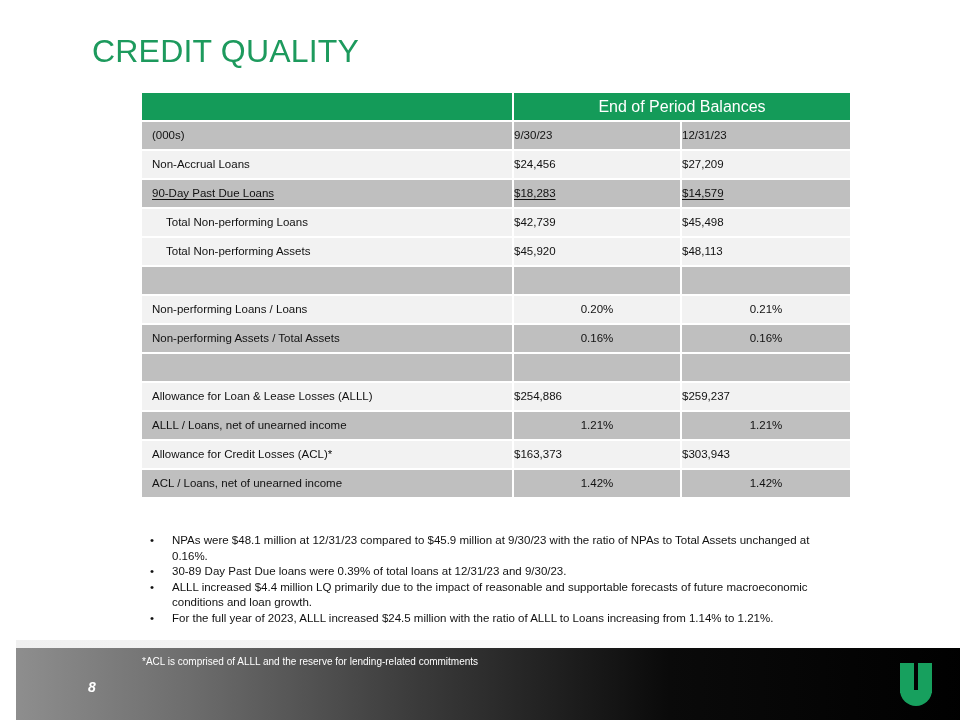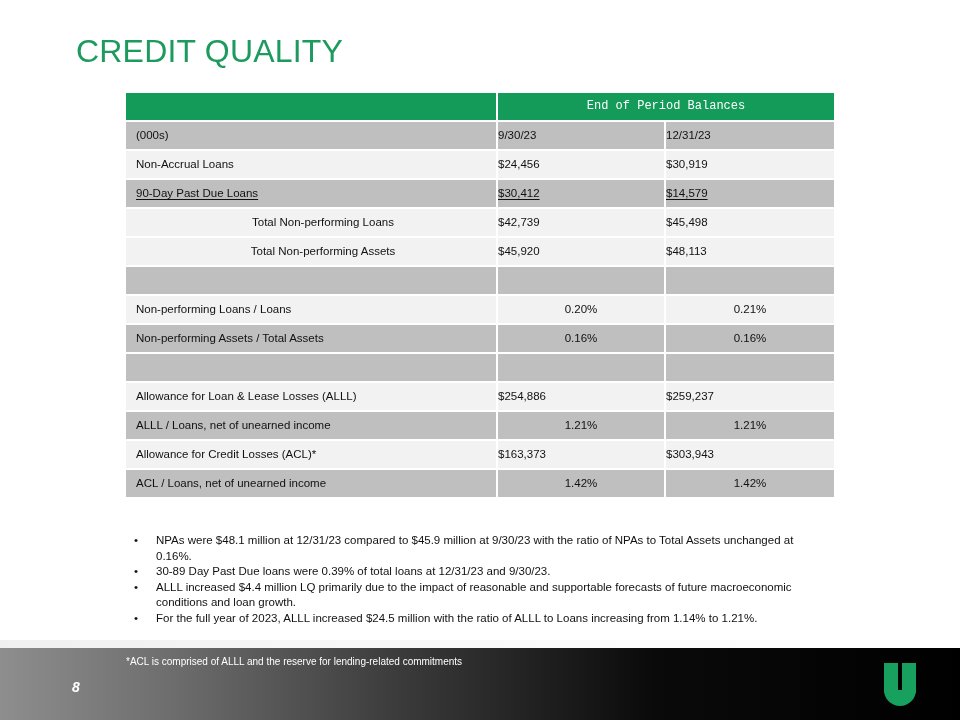--- a/index.html
+++ b/index.html
@@ -9,21 +9,21 @@
   body {
     width: 960px;
     height: 720px;
     background: #ffffff;
     font-family: "Liberation Sans", sans-serif;
     overflow: hidden;
     position: relative;
   }
   #slide {
     position: absolute;
-    left: 0; top: 0;
+    left: 16px; top: 0;
     width: 872px;
     height: 720px;
     background: #ffffff;
   }
 
   
   #slide-title {
     position: absolute;
     left: 76px;
     top: 33px;
@@ -64,42 +64,41 @@
   .cell-pad-label { padding-left: 10px !important; margin-top: 39px; }
 
   
   .row-head td {
     background: #149b59;
     height: 26px;
   }
   .head-span {
     color: #ffffff;
     text-align: center;
-    font-size: 12px;
-    font-family: Liberation Mono, monospace;
+    font-size: 16px;
   }
 
   
   .band-dark td { background: #bfbfbf; }
   .band-light td { background: #f2f2f2; }
 
   .spacer-row td { height: 26px; }
 
   .val {
     text-align: left;
   }
   .val-pct {
     text-align: center;
     padding-right: 34px;
   }
   .underline-txt {
     text-decoration: underline;
     text-underline-offset: 2px;
   }
-  .indent-1 { padding-left: 24px !important; text-align: center; }
+  .indent-1 { padding-left: 24px !important; }
 
   
   #bullets {
     position: absolute;
     left: 128px;
     top: 533px;
     width: 700px;
     font-size: 11.5px;
     color: #111111;
     line-height: 15.5px;
@@ -199,25 +198,25 @@
         <td class="head-span" colspan="2">End of Period Balances</td>
       </tr>
     <tr class="band-dark">
           <td class="cell-pad-label">(000s)</td>
           <td class="val">9/30/23</td>
           <td class="val">12/31/23</td>
         </tr>
         <tr class="band-light">
           <td class="cell-pad-label">Non-Accrual Loans</td>
           <td class="val">$24,456</td>
-          <td class="val">$30,919</td>
+          <td class="val">$27,209</td>
         </tr>
         <tr class="band-dark">
           <td class="cell-pad-label"><span class="underline-txt">90-Day Past Due Loans</span></td>
-          <td class="val"><span class="underline-txt">$30,412</span></td>
+          <td class="val"><span class="underline-txt">$18,283</span></td>
           <td class="val"><span class="underline-txt">$14,579</span></td>
         </tr>
         <tr class="band-light">
           <td class="cell-pad-label indent-1">Total Non-performing Loans</td>
           <td class="val">$42,739</td>
           <td class="val">$45,498</td>
         </tr>
         <tr class="band-light">
           <td class="cell-pad-label indent-1">Total Non-performing Assets</td>
           <td class="val">$45,920</td>

